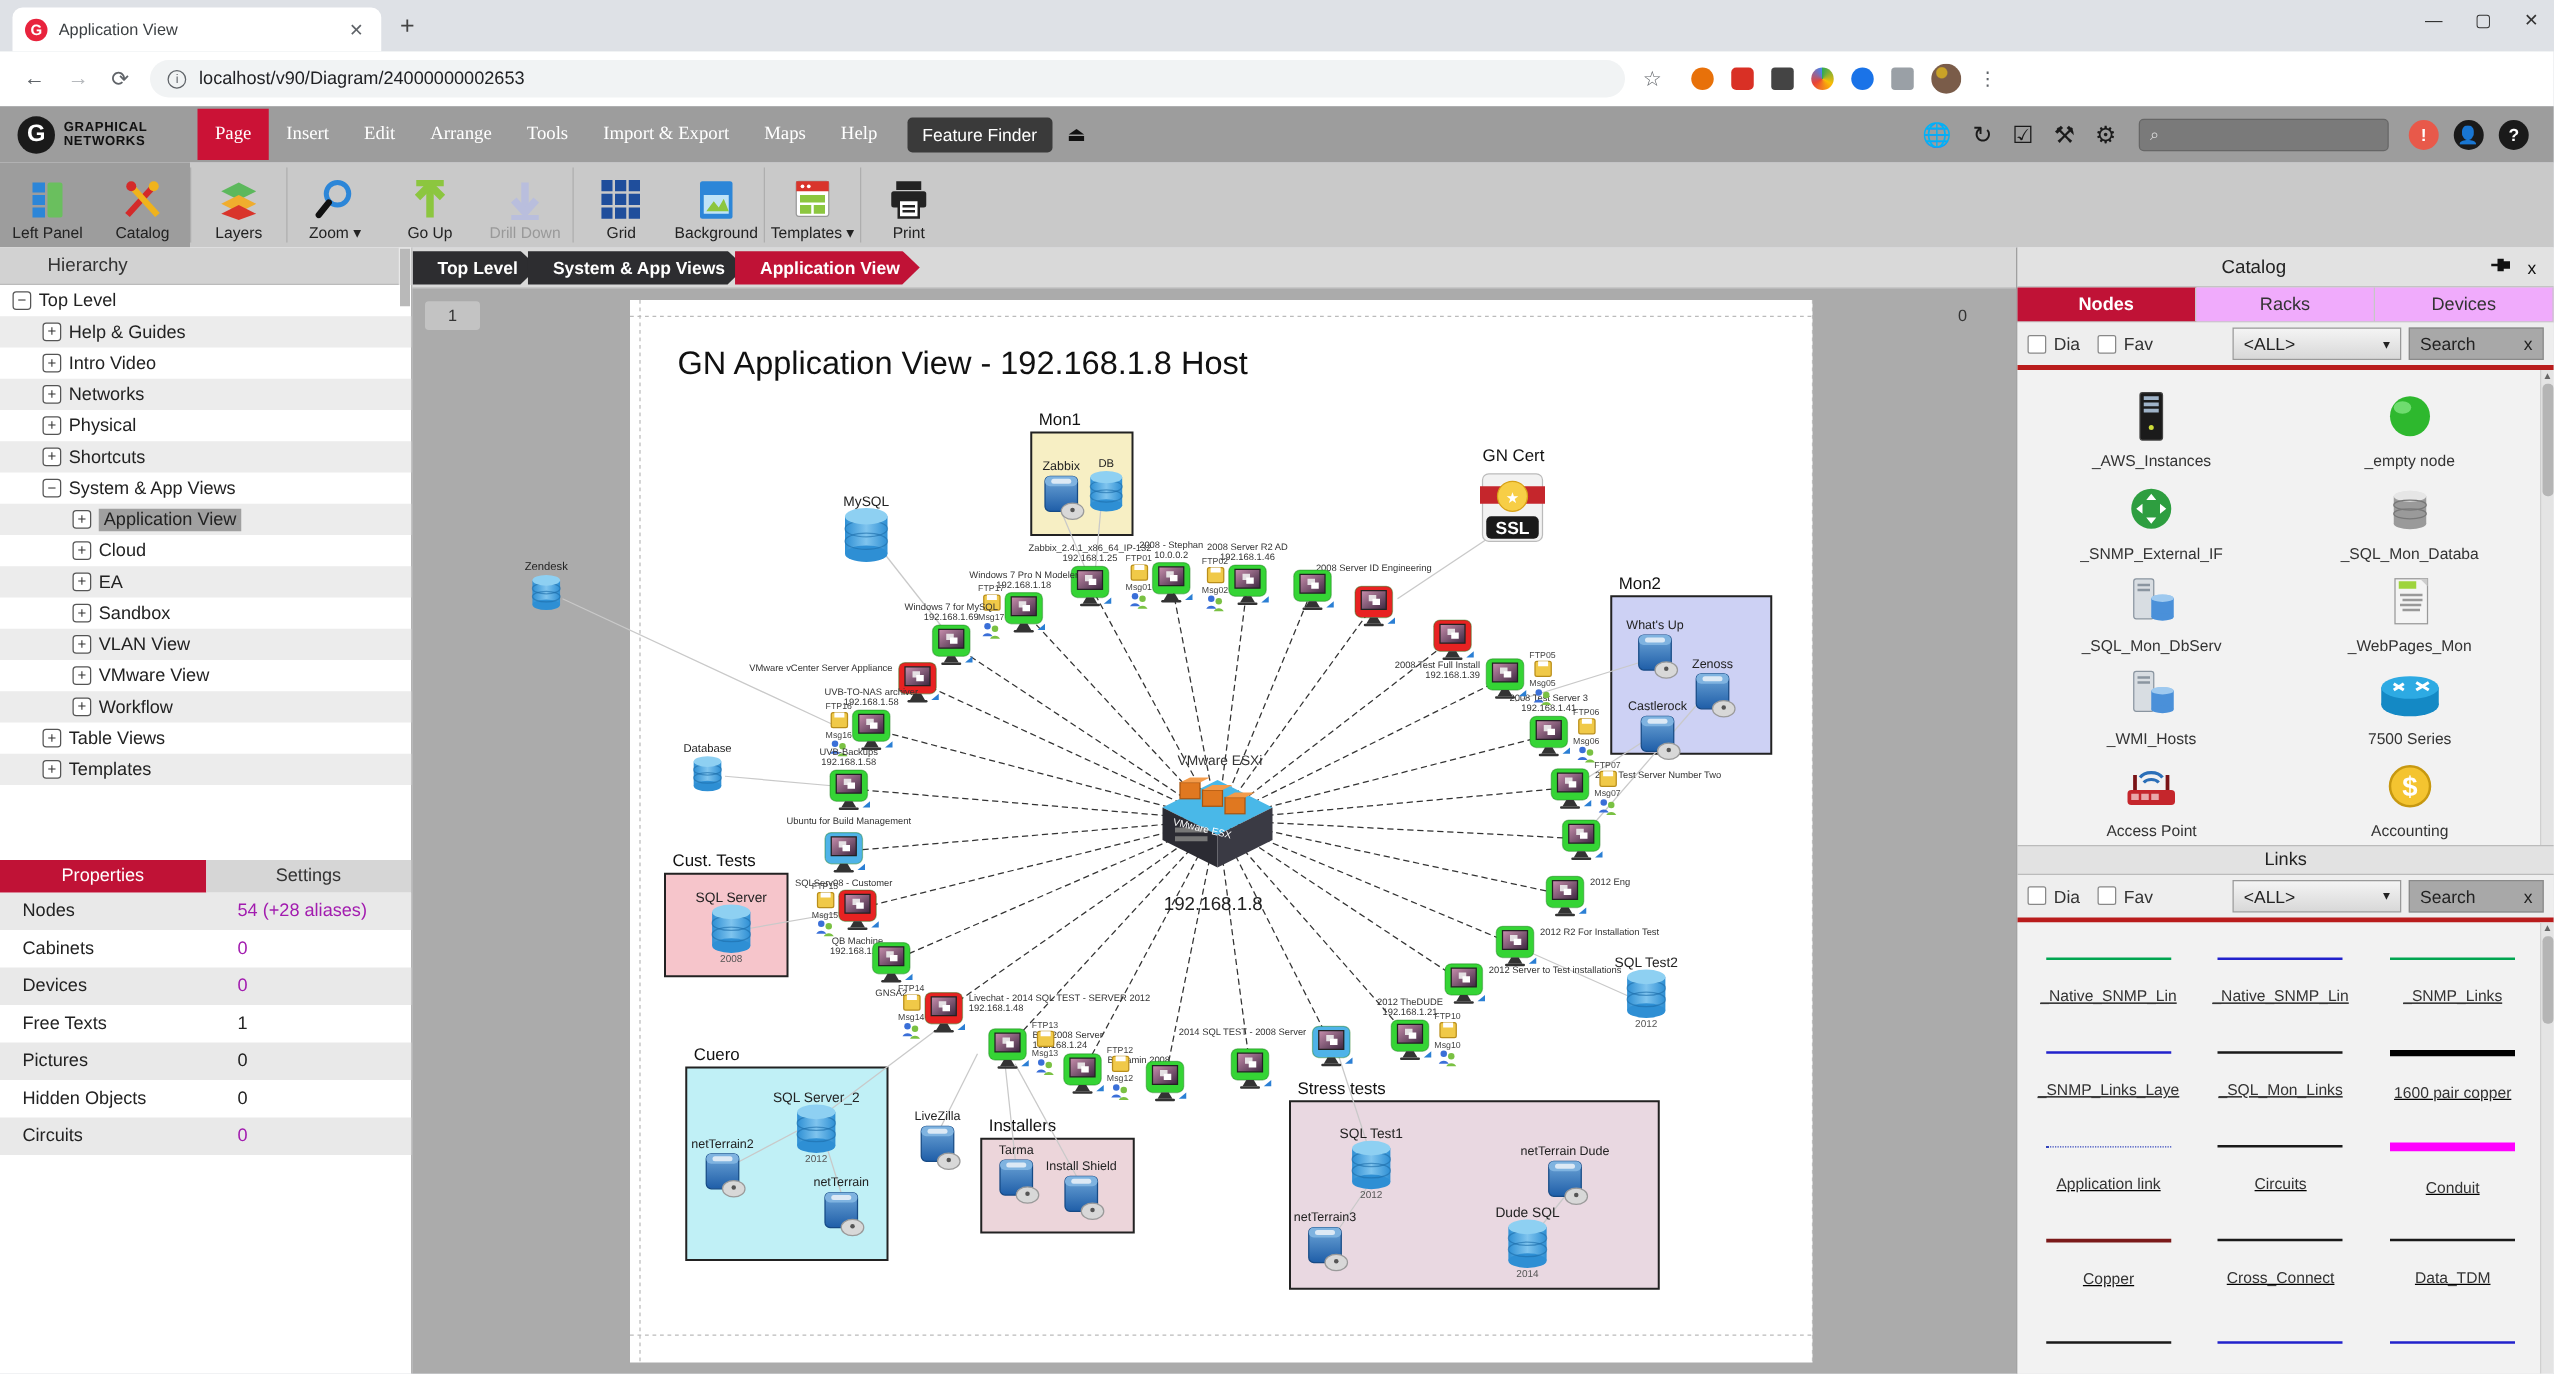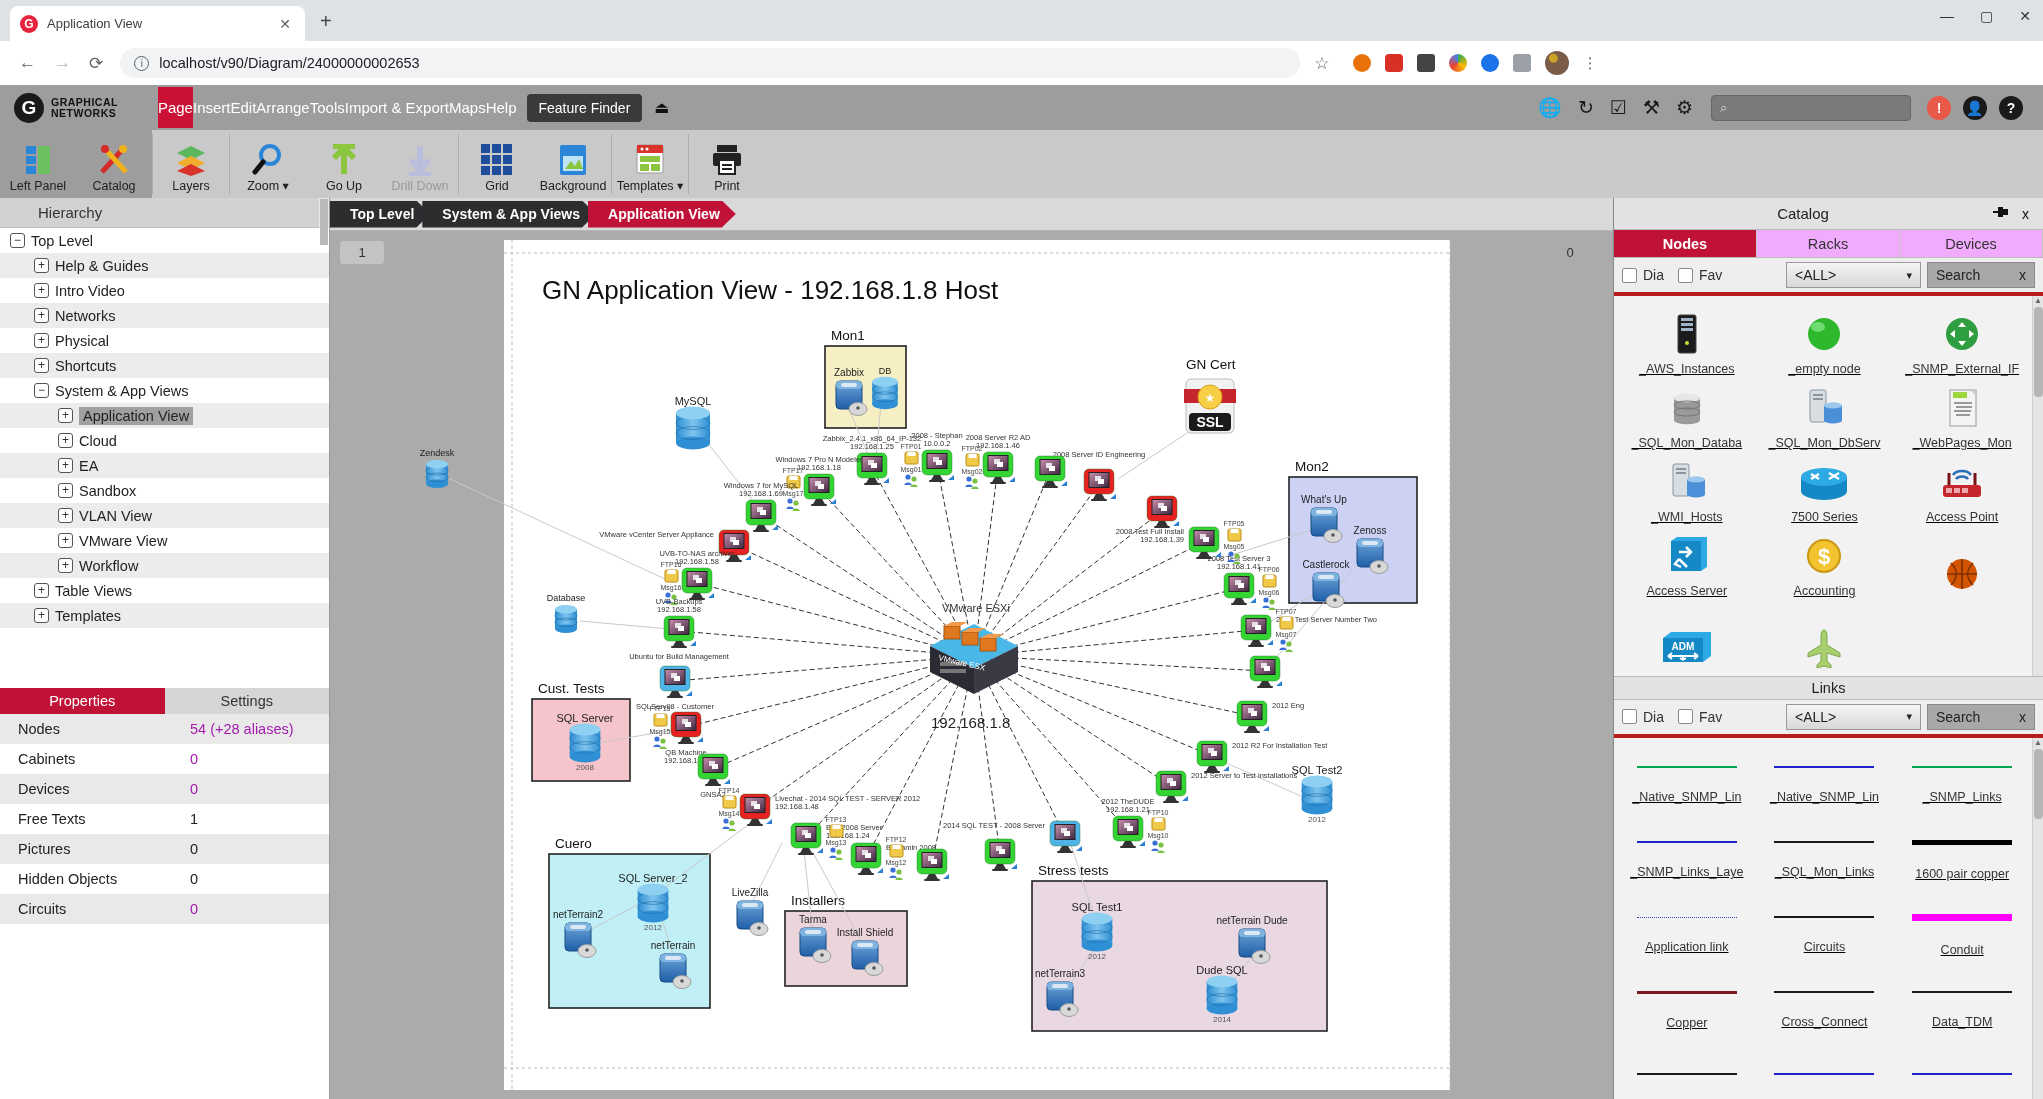--- a/index.html
+++ b/index.html
@@ -28,21 +28,21 @@
   .avatar { width:24px; height:24px; border-radius:50%; background:#8d6e63;
     background-image:radial-gradient(circle at 35% 30%, #c9a227 0 4px, #7a5c49 5px); }
   .kebab { color:#5f6368; font-size:15px; letter-spacing:0; }
   
   .menubar { height:45px; background:#9d9d9d; display:flex; align-items:center; padding:0 14px; }
   .brand { display:flex; align-items:center; margin-right:40px; }
   .brand .logo { width:30px; height:30px; background:#1a1a1a; border-radius:50%; color:#fff;
     font-weight:bold; font-size:19px; text-align:center; line-height:29px; }
   .brand .btxt { margin-left:7px; font-size:10.5px; font-weight:bold; color:#111; line-height:11px;
     letter-spacing:.5px; }
-  .mitem { color:#fff; font-size:15px; padding:12px 0; }
+  .mitem { color:#fff; font-size:15px; padding:12px 14px;font-family:Liberation Serif, serif; }
   .mitem.active { background:#cb1236; }
   .ffbtn { background:#3a3a3a; color:#fff; font-size:14px; padding:6px 12px; border-radius:4px; margin-left:10px; }
   .eject { color:#111; font-size:16px; margin-left:12px; }
   .mspacer { flex:1; }
   .ricon { color:#1a1a1a; font-size:19px; margin:0 8px; }
   .msearch { width:200px; height:26px; background:#7a7a7a; border:1px solid #666; border-radius:4px;
     color:#ddd; display:flex; align-items:center; padding:0 8px; font-size:13px; margin:0 10px; }
   .badge { width:24px; height:24px; border-radius:50%; color:#fff; text-align:center; line-height:24px;
     font-weight:bold; font-size:14px; margin:0 6px; }
   
@@ -99,21 +99,21 @@
   .filters { height:38px; display:flex; align-items:center; padding:0 8px; gap:6px; border-bottom:4px solid #b91c1c; background:#eee;}
   .cb { width:15px; height:15px; border:1px solid #888; background:#fff; border-radius:2px; }
   .cblab { font-size:14px; color:#333; margin-right:8px; }
   .selbox { width:135px; height:26px; background:linear-gradient(#f4f4f4,#d8d8d8); border:1px solid #999;
     display:flex; align-items:center; font-size:14px; color:#222; padding:0 8px; margin-left:auto; }
   .selbox .ar { margin-left:auto; font-size:11px; }
   .searchbox { width:108px; height:26px; background:#a8a8a8; border:1px solid #8a8a8a; display:flex;
     align-items:center; font-size:14px; color:#222; padding:0 8px; }
   .searchbox .x { margin-left:auto; }
   .gridwrap { position:relative; flex:1; overflow:hidden; background:#f2f2f2; }
-  .nodegrid { display:grid; grid-template-columns:1fr 1fr 1fr; padding:6px 12px 0 4px;text-decoration:underline; }
+  .nodegrid { display:grid; grid-template-columns:1fr 1fr; padding:6px 12px 0 4px; }
   .gcell { height:74px; display:flex; flex-direction:column; align-items:center; justify-content:flex-end; overflow:hidden; }
   .gcell .glab { font-size:12.5px; color:#333; white-space:nowrap; margin-top:3px; }
   .vsb { position:absolute; right:0; top:0; bottom:0; width:11px; background:#e4e4e4; border-left:1px solid #cfcfcf;
     font-size:8px; color:#666; text-align:center; }
   .vsb .thumb { width:9px; background:#b5b5b5; border-radius:4px; margin:2px auto; }
   .linkshead { height:24px; background:#e2e2e2; border-top:1px solid #bbb; border-bottom:1px solid #bbb;
     display:flex; align-items:center; justify-content:center; font-size:14.5px; color:#222; }
   .linkgrid { display:grid; grid-template-columns:1fr 1fr 1fr; padding:10px 12px 0 4px; }
   .lcell { height:75px; display:flex; flex-direction:column; align-items:center; justify-content:center;text-decoration:underline; }
   .lline { width:100px; margin-bottom:22px; }
@@ -1238,28 +1238,20 @@
                 <rect x="4" y="24" width="38" height="12" rx="3" fill="#c5262c"></rect>
                 <rect x="7" y="27" width="6" height="5" fill="#e9a7a9"></rect>
                 <rect x="15" y="27" width="6" height="5" fill="#e9a7a9"></rect>
                 <rect x="23" y="27" width="6" height="5" fill="#e9a7a9"></rect>
                 <path d="M10 24V12M36 24V12" stroke="#7a1316" stroke-width="3"></path>
                 <path d="M14 14a10 7 0 0 1 18 0M17 18a7 5 0 0 1 12 0" stroke="#2b6fb8" stroke-width="2.5" fill="none"></path>
               </svg></span>
             <span class="glab">Access Point</span>
           </div>
           <div class="gcell">
-            <span><svg width="44" height="42">
-                <rect x="6" y="6" width="30" height="30" fill="#1489c5"></rect>
-                <path d="M36 6l6-4v30l-6 4zM6 6l6-4h30l-6 4z" fill="#2daae3"></path>
-                <path d="M21 12l5 5-5 5m-7-5h12M14 24l-4 5 6 3m-2-8l8 8" stroke="#fff" stroke-width="2.5" fill="none"></path>
-              </svg></span>
-            <span class="glab">Access Server</span>
-          </div>
-          <div class="gcell">
             <span><svg width="40" height="42">
                 <circle cx="20" cy="21" r="16" fill="#f4c430" stroke="#c79810" stroke-width="2"></circle>
                 <text x="20" y="29" font-size="22" font-weight="bold" fill="#fff" text-anchor="middle">$</text>
               </svg></span>
             <span class="glab">Accounting</span>
           </div>
           <div class="gcell">
             <span><svg width="38" height="40">
                 <circle cx="19" cy="20" r="15" fill="#d35400"></circle>
                 <path d="M4 20h30M19 5v30M8 9c7 7 7 15 0 22M30 9c-7 7-7 15 0 22" stroke="#7e2f00" stroke-width="1.6" fill="none"></path>

